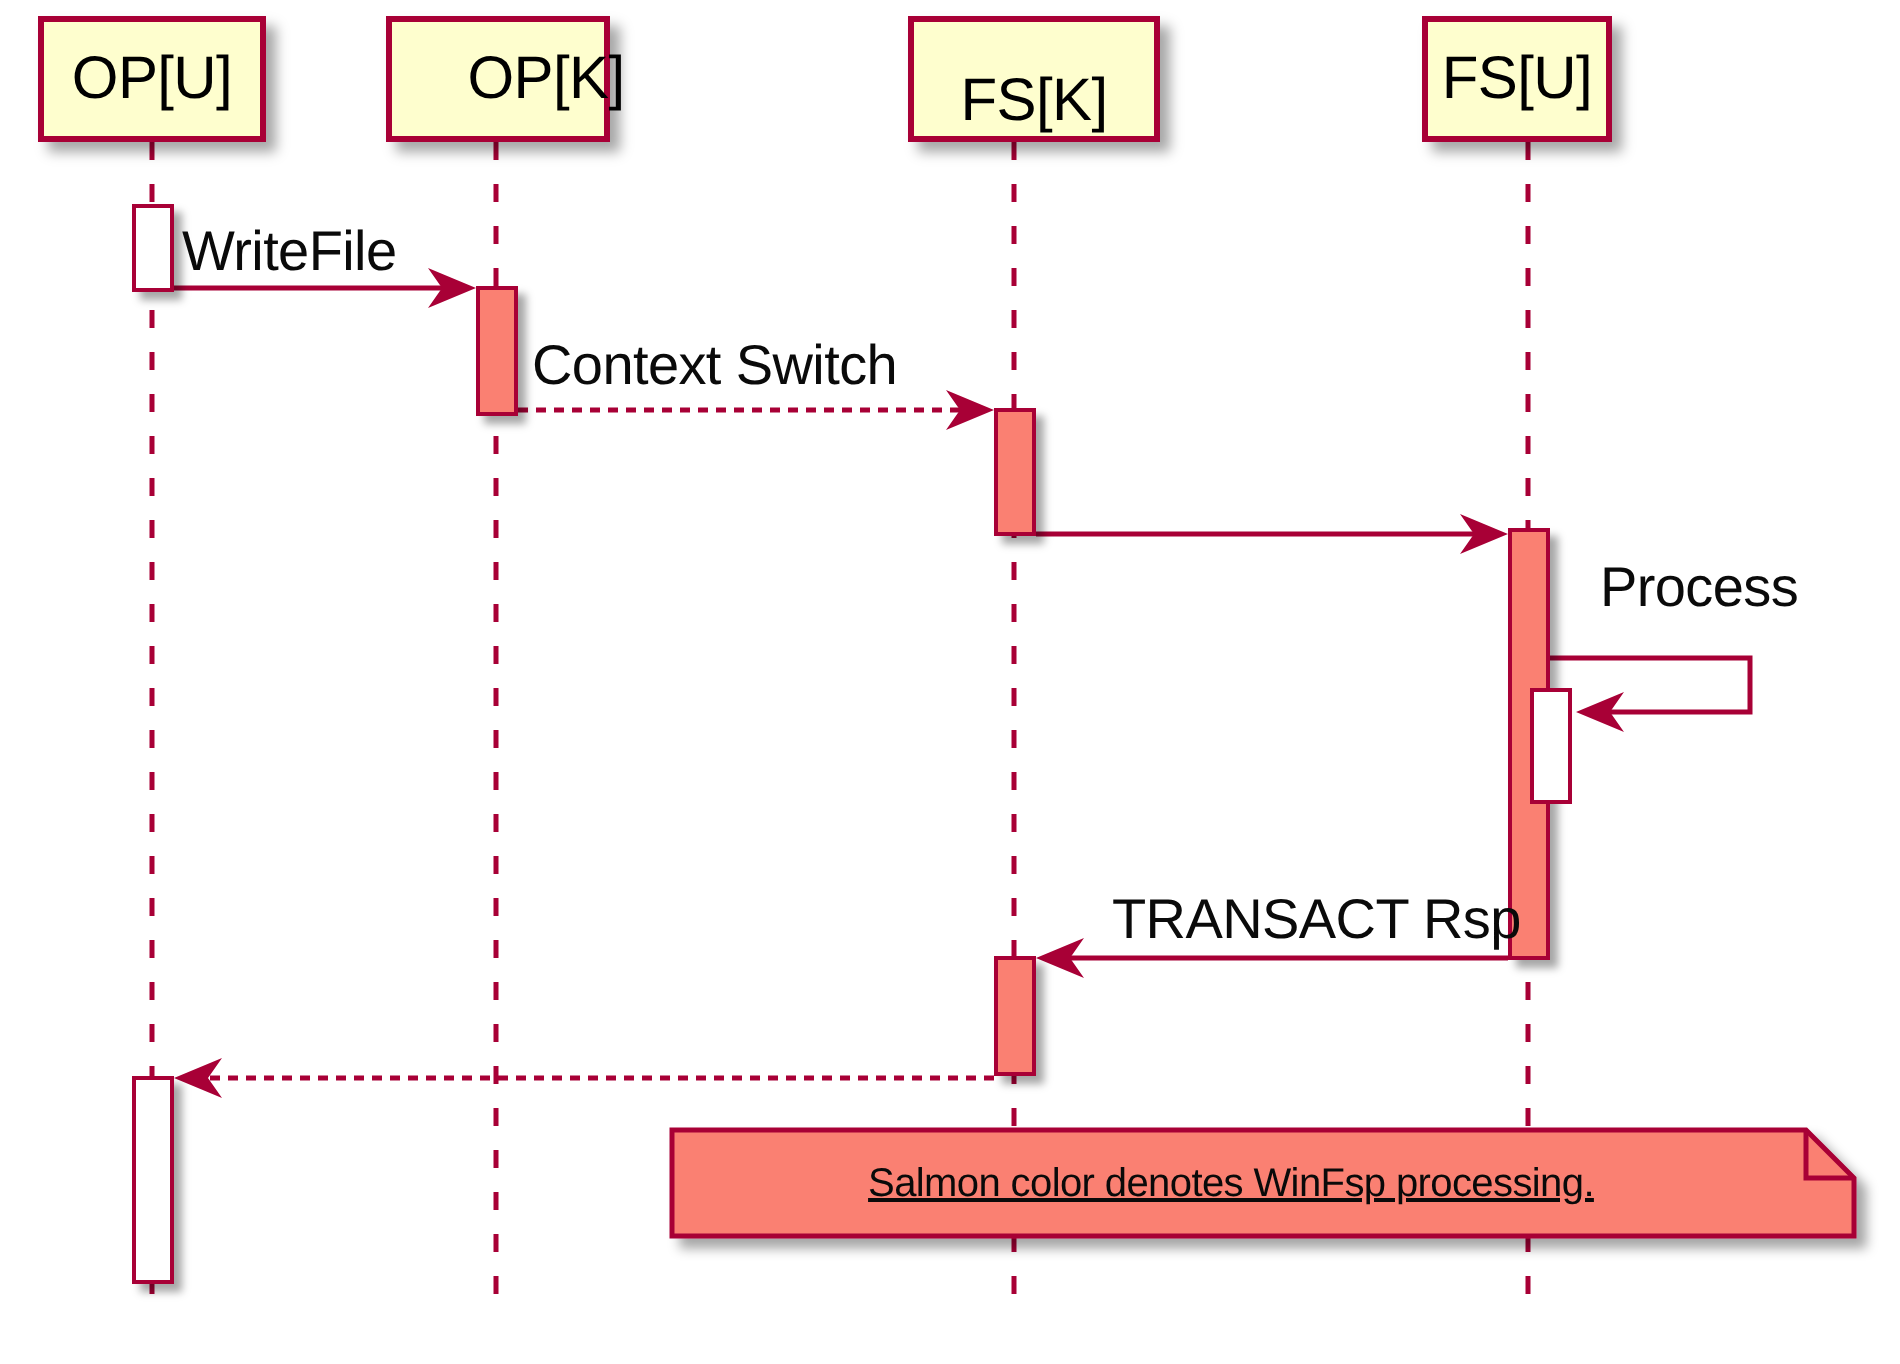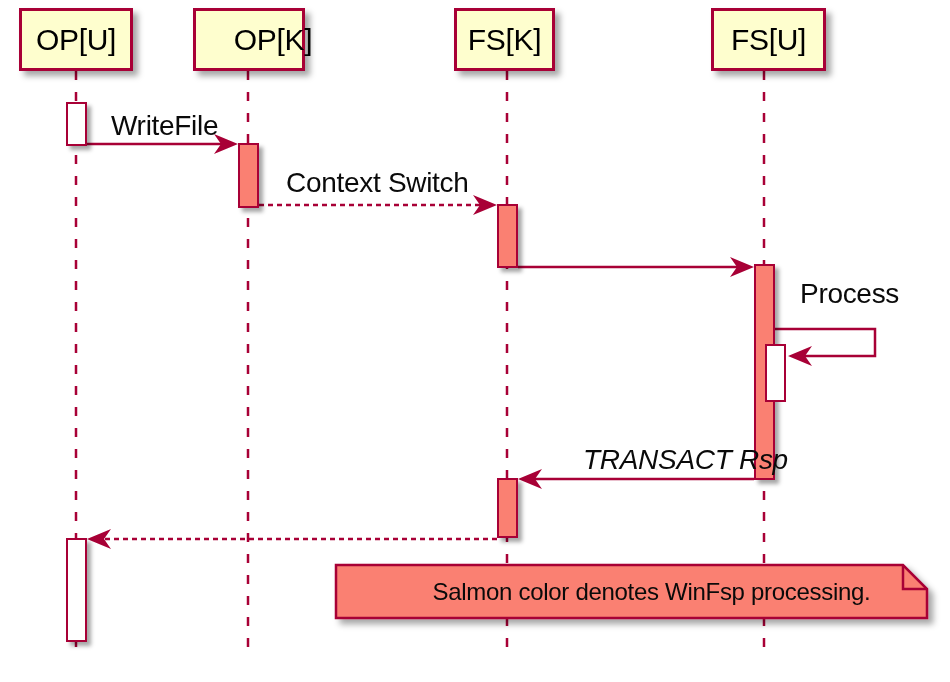--- a/index.html
+++ b/index.html
@@ -48,32 +48,33 @@
     position: absolute;
     font-size: 28px;
     line-height: 32px;
     color: #0a0a0a;
     letter-spacing: -0.3px;
     white-space: nowrap;
     z-index: 3;
   }
   .note-text {
     position: absolute;
-    left: 356px;
+    left: 320px;
     top: 566px;
     width: 591px;
     height: 52px;
     display: flex;
     align-items: center;
     justify-content: center;
-    font-size: 24px;
+    font-size: 20px;
     color: #0a0a0a;
     letter-spacing: -0.3px;
     white-space: nowrap;
     z-index: 3;
+    text-decoration: underline;
   }
   .lifeline { stroke: #A80036; stroke-width: 2.5; stroke-dasharray: 9,12; fill: none; }
   .msg-line  { stroke: #A80036; stroke-width: 2.5; fill: none; }
   .msg-line.dashed { stroke-dasharray: 5,4; }
   .arrow-head { fill: #A80036; stroke: none; }
   .note-shape { fill: #FA8072; stroke: #A80036; stroke-width: 2.5; }
   .note-fold  { fill: none; stroke: #A80036; stroke-width: 2.5; }
 </style>
 </head>
 <body>
@@ -127,35 +128,35 @@
       <path class="arrow-head" d="M87,539 L111,529 L104,539 L111,549 Z"></path>
     </g>
   </svg>
 
   <div class="participant" style="left:19px;  width:114px;">
     <span>OP[U]</span>
   </div>
   <div class="participant" style="left:193px; width:112px;padding-left:48px;">
     <span>OP[K]</span>
   </div>
-  <div class="participant" style="left:454px; width:101px;">
+  <div class="participant" style="left:454px; width:126px;align-items:flex-end;">
     <span>FS[K]</span>
   </div>
-  <div class="participant" style="left:711px; width:115px;">
+  <div class="participant" style="left:711px; width:95px;">
     <span>FS[U]</span>
   </div>
 
   <div class="activation white" style="left:66px;  top:102px; height:44px;"></div>
   <div class="activation salmon" style="left:238px; top:143px; height:65px;"></div>
   <div class="activation salmon" style="left:497px; top:204px; height:64px;"></div>
   <div class="activation salmon" style="left:754px; top:264px; height:216px;"></div>
   <div class="activation white" style="left:765px; top:344px; height:58px; box-shadow:none;"></div>
   <div class="activation salmon" style="left:497px; top:478px; height:60px;"></div>
   <div class="activation white" style="left:66px;  top:538px; height:104px;"></div>
 
-  <div class="msg-label" style="left:91px;  top:110px;padding-left:20px;">WriteFile</div>
-  <div class="msg-label" style="left:266px; top:167px;padding-left:20px;">Context Switch</div>
+  <div class="msg-label" style="left:91px;  top:110px;">WriteFile</div>
+  <div class="msg-label" style="left:266px; top:167px;">Context Switch</div>
   <div class="msg-label" style="left:800px; top:278px;">Process</div>
-  <div class="msg-label" style="left:583px; top:444px;font-style:italic;">TRANSACT Rsp</div>
+  <div class="msg-label" style="left:556px; top:444px;">TRANSACT Rsp</div>
 
   <div class="note-text">Salmon color denotes WinFsp processing.</div>
 
 </div>
 
 </body></html>

